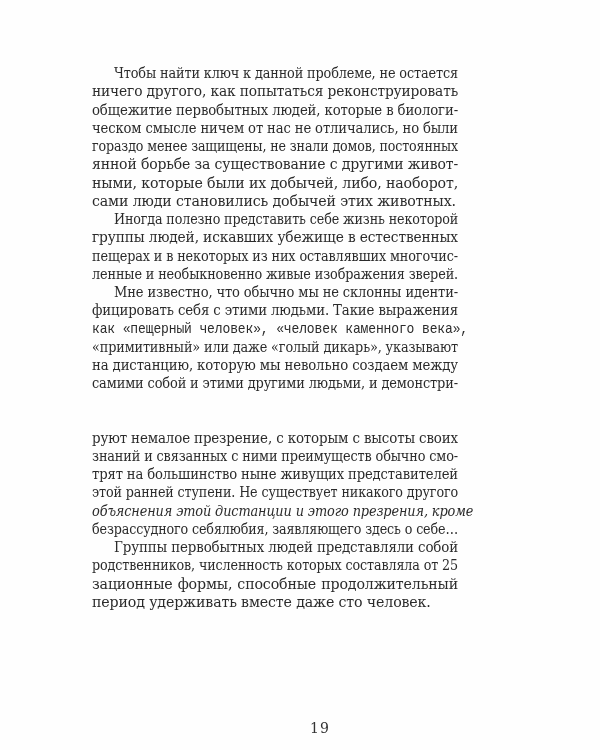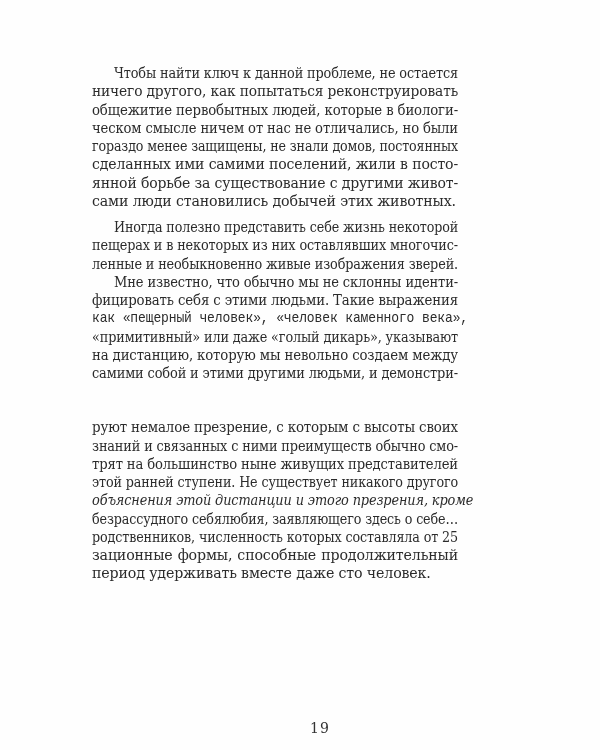--- a/index.html
+++ b/index.html
@@ -61,44 +61,46 @@
 <body>
 
 <div class="page">
   <div class="text-block" id="text-block">
       <div class="para-wrap">
         <span class="line first" style="display: block; white-space: nowrap; text-indent: 0px; padding-left: 22px;"><span style="display: inline-block; transform-origin: left center; transform: scaleX(0.905896); white-space: nowrap;">Чтобы найти ключ к данной проблеме, не остается</span></span>
         <span class="line" style="display: block; white-space: nowrap; text-indent: 0px; padding-left: 0px;"><span style="display: inline-block; transform-origin: left center; transform: scaleX(0.971668); white-space: nowrap;">ничего другого, как попытаться реконструировать</span></span>
         <span class="line" style="display: block; white-space: nowrap; text-indent: 0px; padding-left: 0px;"><span style="display: inline-block; transform-origin: left center; transform: scaleX(0.935874); white-space: nowrap;">общежитие первобытных людей, которые в биологи-</span></span>
         <span class="line" style="display: block; white-space: nowrap; text-indent: 0px; padding-left: 0px;"><span style="display: inline-block; transform-origin: left center; transform: scaleX(0.928934); white-space: nowrap;">ческом смысле ничем от нас не отличались, но были</span></span>
         <span class="line" style="display: block; white-space: nowrap; text-indent: 0px; padding-left: 0px;"><span style="display: inline-block; transform-origin: left center; transform: scaleX(0.892071); white-space: nowrap;">гораздо менее защищены, не знали домов, постоянных</span></span>
-        <span class="line" style="display: block; white-space: nowrap; text-indent: 0px; padding-left: 0px;"><span style="display: inline-block; transform-origin: left center; transform: scaleX(0.991534); white-space: nowrap;">сделанных ими самими поселений, жили в посто-</span></span>
         <span class="line" style="display: block; white-space: nowrap; text-indent: 0px; padding-left: 0px;"><span style="display: inline-block; transform-origin: left center; transform: scaleX(0.98873); white-space: nowrap;">янной борьбе за существование с другими живот-</span></span>
+        <span class="line" style="display: block; white-space: nowrap; text-indent: 0px; padding-left: 0px;"><span style="display: inline-block; transform-origin: left center; transform: scaleX(0.998125); white-space: nowrap;">ными, которые были их добычей, либо, наоборот,</span></span>
         <span class="line last" style="display: block; white-space: nowrap;">сами люди становились добычей этих животных.</span>
       </div>
       <div class="para-wrap">
-        <span class="line first" style="display: block; white-space: nowrap; text-indent: 0px; padding-left: 22px; margin-top: 8px;"><span style="display: inline-block; transform-origin: left center; transform: scaleX(0.895797); white-space: nowrap;">Иногда полезно представить себе жизнь некоторой</span></span>
+        <span class="line first" style="display: block; white-space: nowrap; text-indent: 0px; padding-left: 22px;"><span style="display: inline-block; transform-origin: left center; transform: scaleX(0.895797); white-space: nowrap;">Иногда полезно представить себе жизнь некоторой</span></span>
+        <span class="line" style="display: block; white-space: nowrap; text-indent: 0px; padding-left: 0px;"><span style="display: inline-block; transform-origin: left center; transform: scaleX(0.970742); white-space: nowrap;">группы людей, искавших убежище в естественных</span></span>
         <span class="line" style="display: block; white-space: nowrap; text-indent: 0px; padding-left: 0px;"><span style="display: inline-block; transform-origin: left center; transform: scaleX(0.904611); white-space: nowrap;">пещерах и в некоторых из них оставлявших многочис-</span></span>
         <span class="line last" style="display: block; white-space: nowrap; text-indent: 0px; padding-left: 0px;"><span style="display: inline-block; transform-origin: left center; transform: scaleX(0.904541); white-space: nowrap;">ленные и необыкновенно живые изображения зверей.</span></span>
       </div>
       <div class="para-wrap">
         <span class="line first" style="display: block; white-space: nowrap; text-indent: 0px; padding-left: 22px;"><span style="display: inline-block; transform-origin: left center; transform: scaleX(0.921403); white-space: nowrap;">Мне известно, что обычно мы не склонны иденти-</span></span>
         <span class="line" style="display: block; white-space: nowrap; text-indent: 0px; padding-left: 0px;"><span style="display: inline-block; transform-origin: left center; transform: scaleX(0.93865); white-space: nowrap;">фицировать себя с этими людьми. Такие выражения</span></span>
         <span class="line" style="display: block; white-space: nowrap; text-indent: 0px; padding-left: 0px; font-family: Liberation Mono, monospace;"><span style="display: inline-block; transform-origin: left center; transform: scaleX(0.917473); white-space: nowrap;">как «пещерный человек», «человек каменного века»,</span></span>
         <span class="line" style="display: block; white-space: nowrap; text-indent: 0px; padding-left: 0px;"><span style="display: inline-block; transform-origin: left center; transform: scaleX(0.904716); white-space: nowrap;">«примитивный» или даже «голый дикарь», указывают</span></span>
         <span class="line" style="display: block; white-space: nowrap; text-indent: 0px; padding-left: 0px;"><span style="display: inline-block; transform-origin: left center; transform: scaleX(0.936735); white-space: nowrap;">на дистанцию, которую мы невольно создаем между</span></span>
         <span class="line" style="display: block; white-space: nowrap; text-indent: 0px; padding-left: 0px;"><span style="display: inline-block; transform-origin: left center; transform: scaleX(0.912825); white-space: nowrap;">самими собой и этими другими людьми, и демонстри-</span></span>
         <span class="line" style="display: block; white-space: nowrap; text-indent: 0px; padding-left: 0px; margin-top: 36px;"><span style="display: inline-block; transform-origin: left center; transform: scaleX(0.94524); white-space: nowrap;">руют немалое презрение, с которым с высоты своих</span></span>
         <span class="line" style="display: block; white-space: nowrap; text-indent: 0px; padding-left: 0px;"><span style="display: inline-block; transform-origin: left center; transform: scaleX(0.906958); white-space: nowrap;">знаний и связанных с ними преимуществ обычно смо-</span></span>
         <span class="line" style="display: block; white-space: nowrap; text-indent: 0px; padding-left: 0px;"><span style="display: inline-block; transform-origin: left center; transform: scaleX(0.929008); white-space: nowrap;">трят на большинство ныне живущих представителей</span></span>
         <span class="line" style="display: block; white-space: nowrap; text-indent: 0px; padding-left: 0px;"><span style="display: inline-block; transform-origin: left center; transform: scaleX(0.897746); white-space: nowrap;">этой ранней ступени. Не существует никакого другого</span></span>
         <span class="line" style="display: block; white-space: nowrap; text-indent: 0px; padding-left: 0px; font-style: italic;"><span style="display: inline-block; transform-origin: left center; transform: scaleX(0.909917); white-space: nowrap;">объяснения этой дистанции и этого презрения, кроме</span></span>
         <span class="line last" style="display: block; white-space: nowrap; text-indent: 0px; padding-left: 0px;"><span style="display: inline-block; transform-origin: left center; transform: scaleX(0.896098); white-space: nowrap;">безрассудного себялюбия, заявляющего здесь о себе…</span></span>
       </div>
       <div class="para-wrap">
+        <span class="line first" style="display: block; white-space: nowrap; text-indent: 0px; padding-left: 22px;"><span style="display: inline-block; transform-origin: left center; transform: scaleX(0.945461); white-space: nowrap;">Группы первобытных людей представляли собой</span></span>
         <span class="line" style="display: block; white-space: nowrap; text-indent: 0px; padding-left: 0px;"><span style="display: inline-block; transform-origin: left center; transform: scaleX(0.897815); white-space: nowrap;">родственников, численность которых составляла от 25</span></span>
         <span class="line" style="display: block; white-space: nowrap; word-spacing: 0.697917px; text-align-last: left;">зационные формы, способные продолжительный</span>
         <span class="line last" style="display: block; white-space: nowrap;">период удерживать вместе даже сто человек.</span>
       </div>
       <div class="para-wrap">
       </div>
     </div>
   <div class="page-number">19</div>
 </div>
 

